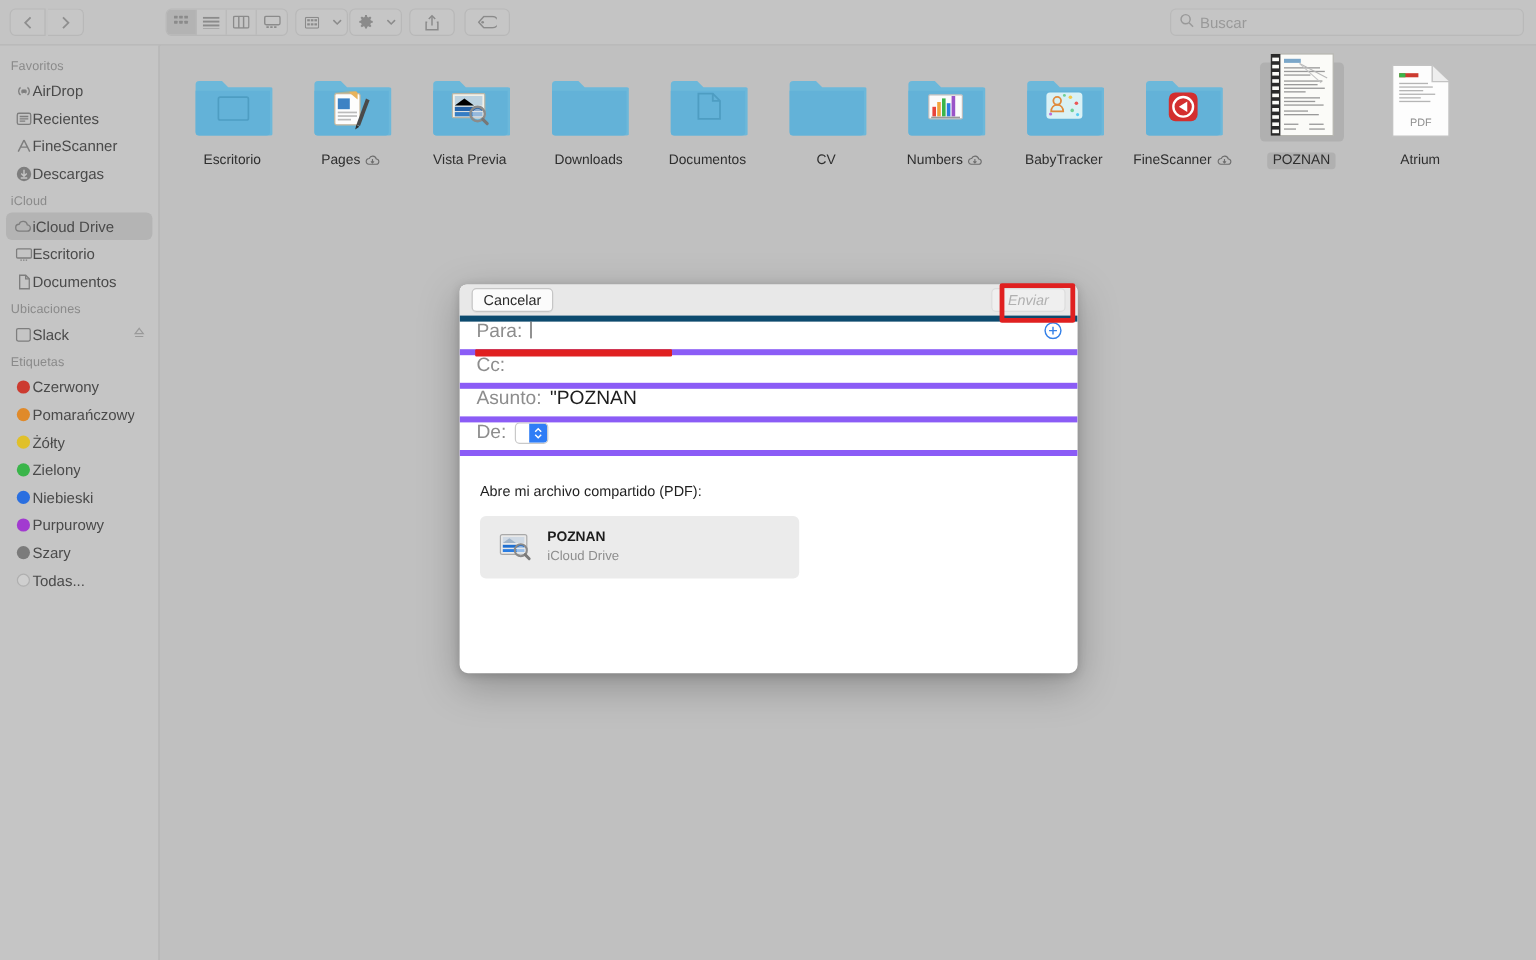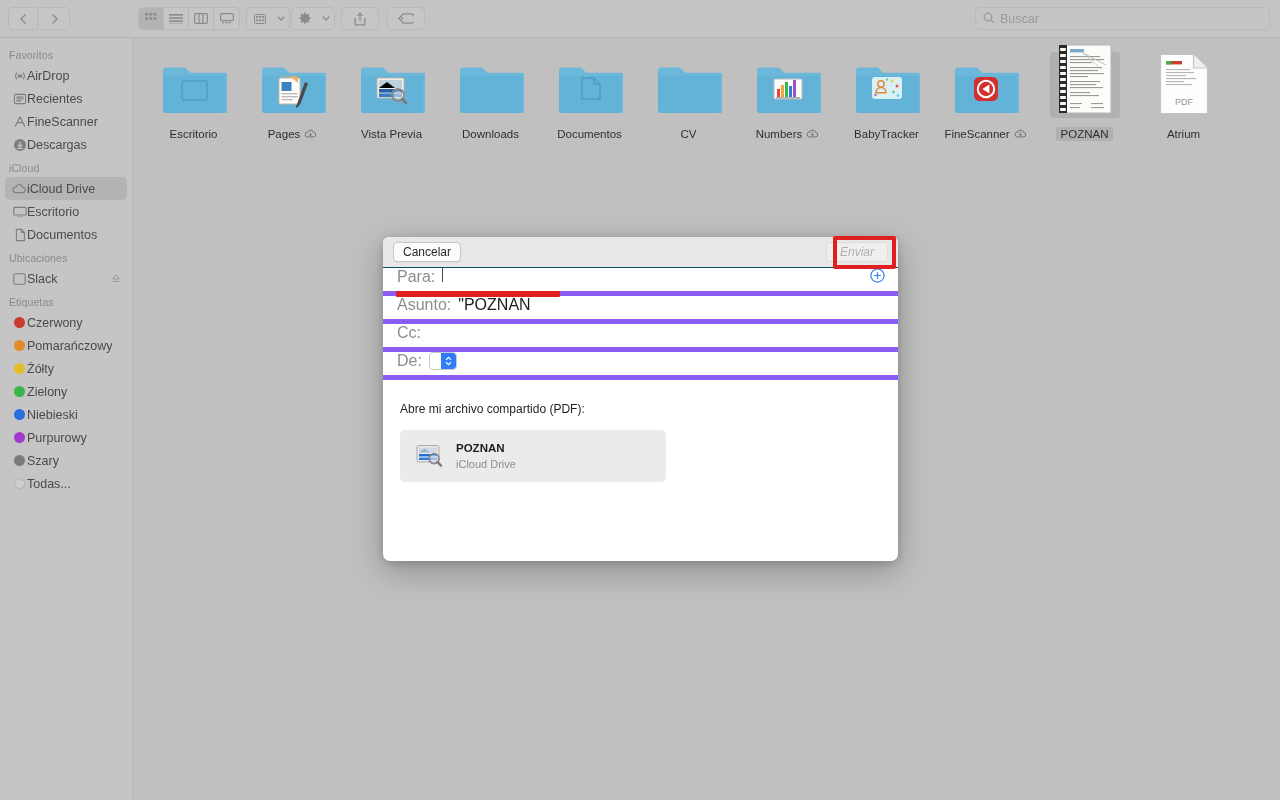--- a/index.html
+++ b/index.html
@@ -113,21 +113,21 @@
   .sheet {
     position: absolute; left: 383px; top: 237px;
     width: 515px; height: 324px;
     background: #ffffff;
     border-radius: 6px 6px 7px 7px;
     box-shadow: 0 10px 34px rgba(0,0,0,.26), 0 2px 8px rgba(0,0,0,.16);
     overflow: hidden;
   }
   .sheet-titlebar {
     height: 31px; background: #e8e8e8;
-    border-bottom: 1px solid #0c4a6e;
+    border-bottom: 5px solid #0c4a6e;
     display: flex; align-items: center; justify-content: space-between;
     padding: 4px 10px;
   }
   .cancel-btn {
     height: 20px; padding: 0 9px;
     background: #fbfbfb; border: 1px solid #c6c6c6; border-radius: 4px;
     font-size: 12px; color: #2b2b2b; line-height: 18px;
     box-shadow: 0 1px 0 rgba(0,0,0,.04);
   }
   .send-btn {
@@ -709,27 +709,27 @@
       <span class="hdr-value"></span>
       <span class="add-recipient">
         <svg width="15" height="15" viewBox="0 0 15 15" fill="none" stroke="#3581e8" stroke-width="1.2">
           <circle cx="7.5" cy="7.5" r="6.6"></circle>
             <path d="M7.5 4.2v6.6M4.2 7.5h6.6"></path>
         </svg>
       </span>
     </div>
 
     <div class="hdr-row">
+      <span class="hdr-label">Cc:</span>
+      <span class="hdr-value"></span>
+    </div>
+
+    <div class="hdr-row">
       <span class="hdr-label">Asunto:</span>
       <span class="hdr-value">"POZNAN</span>
-    </div>
-
-    <div class="hdr-row">
-      <span class="hdr-label">Cc:</span>
-      <span class="hdr-value"></span>
     </div>
 
     <div class="hdr-row">
       <span class="hdr-label">De:</span>
       <div class="from-popup">
         <span class="hdr-value" style="font-size:11px;padding-left:3px;"></span>
         <span class="stepper">
           <svg width="9" height="12" viewBox="0 0 9 12" fill="none" stroke="#fff" stroke-width="1.2">
             <path d="M2 4.8 4.5 2.3 7 4.8"></path>
               <path d="M2 7.2 4.5 9.7 7 7.2"></path>

